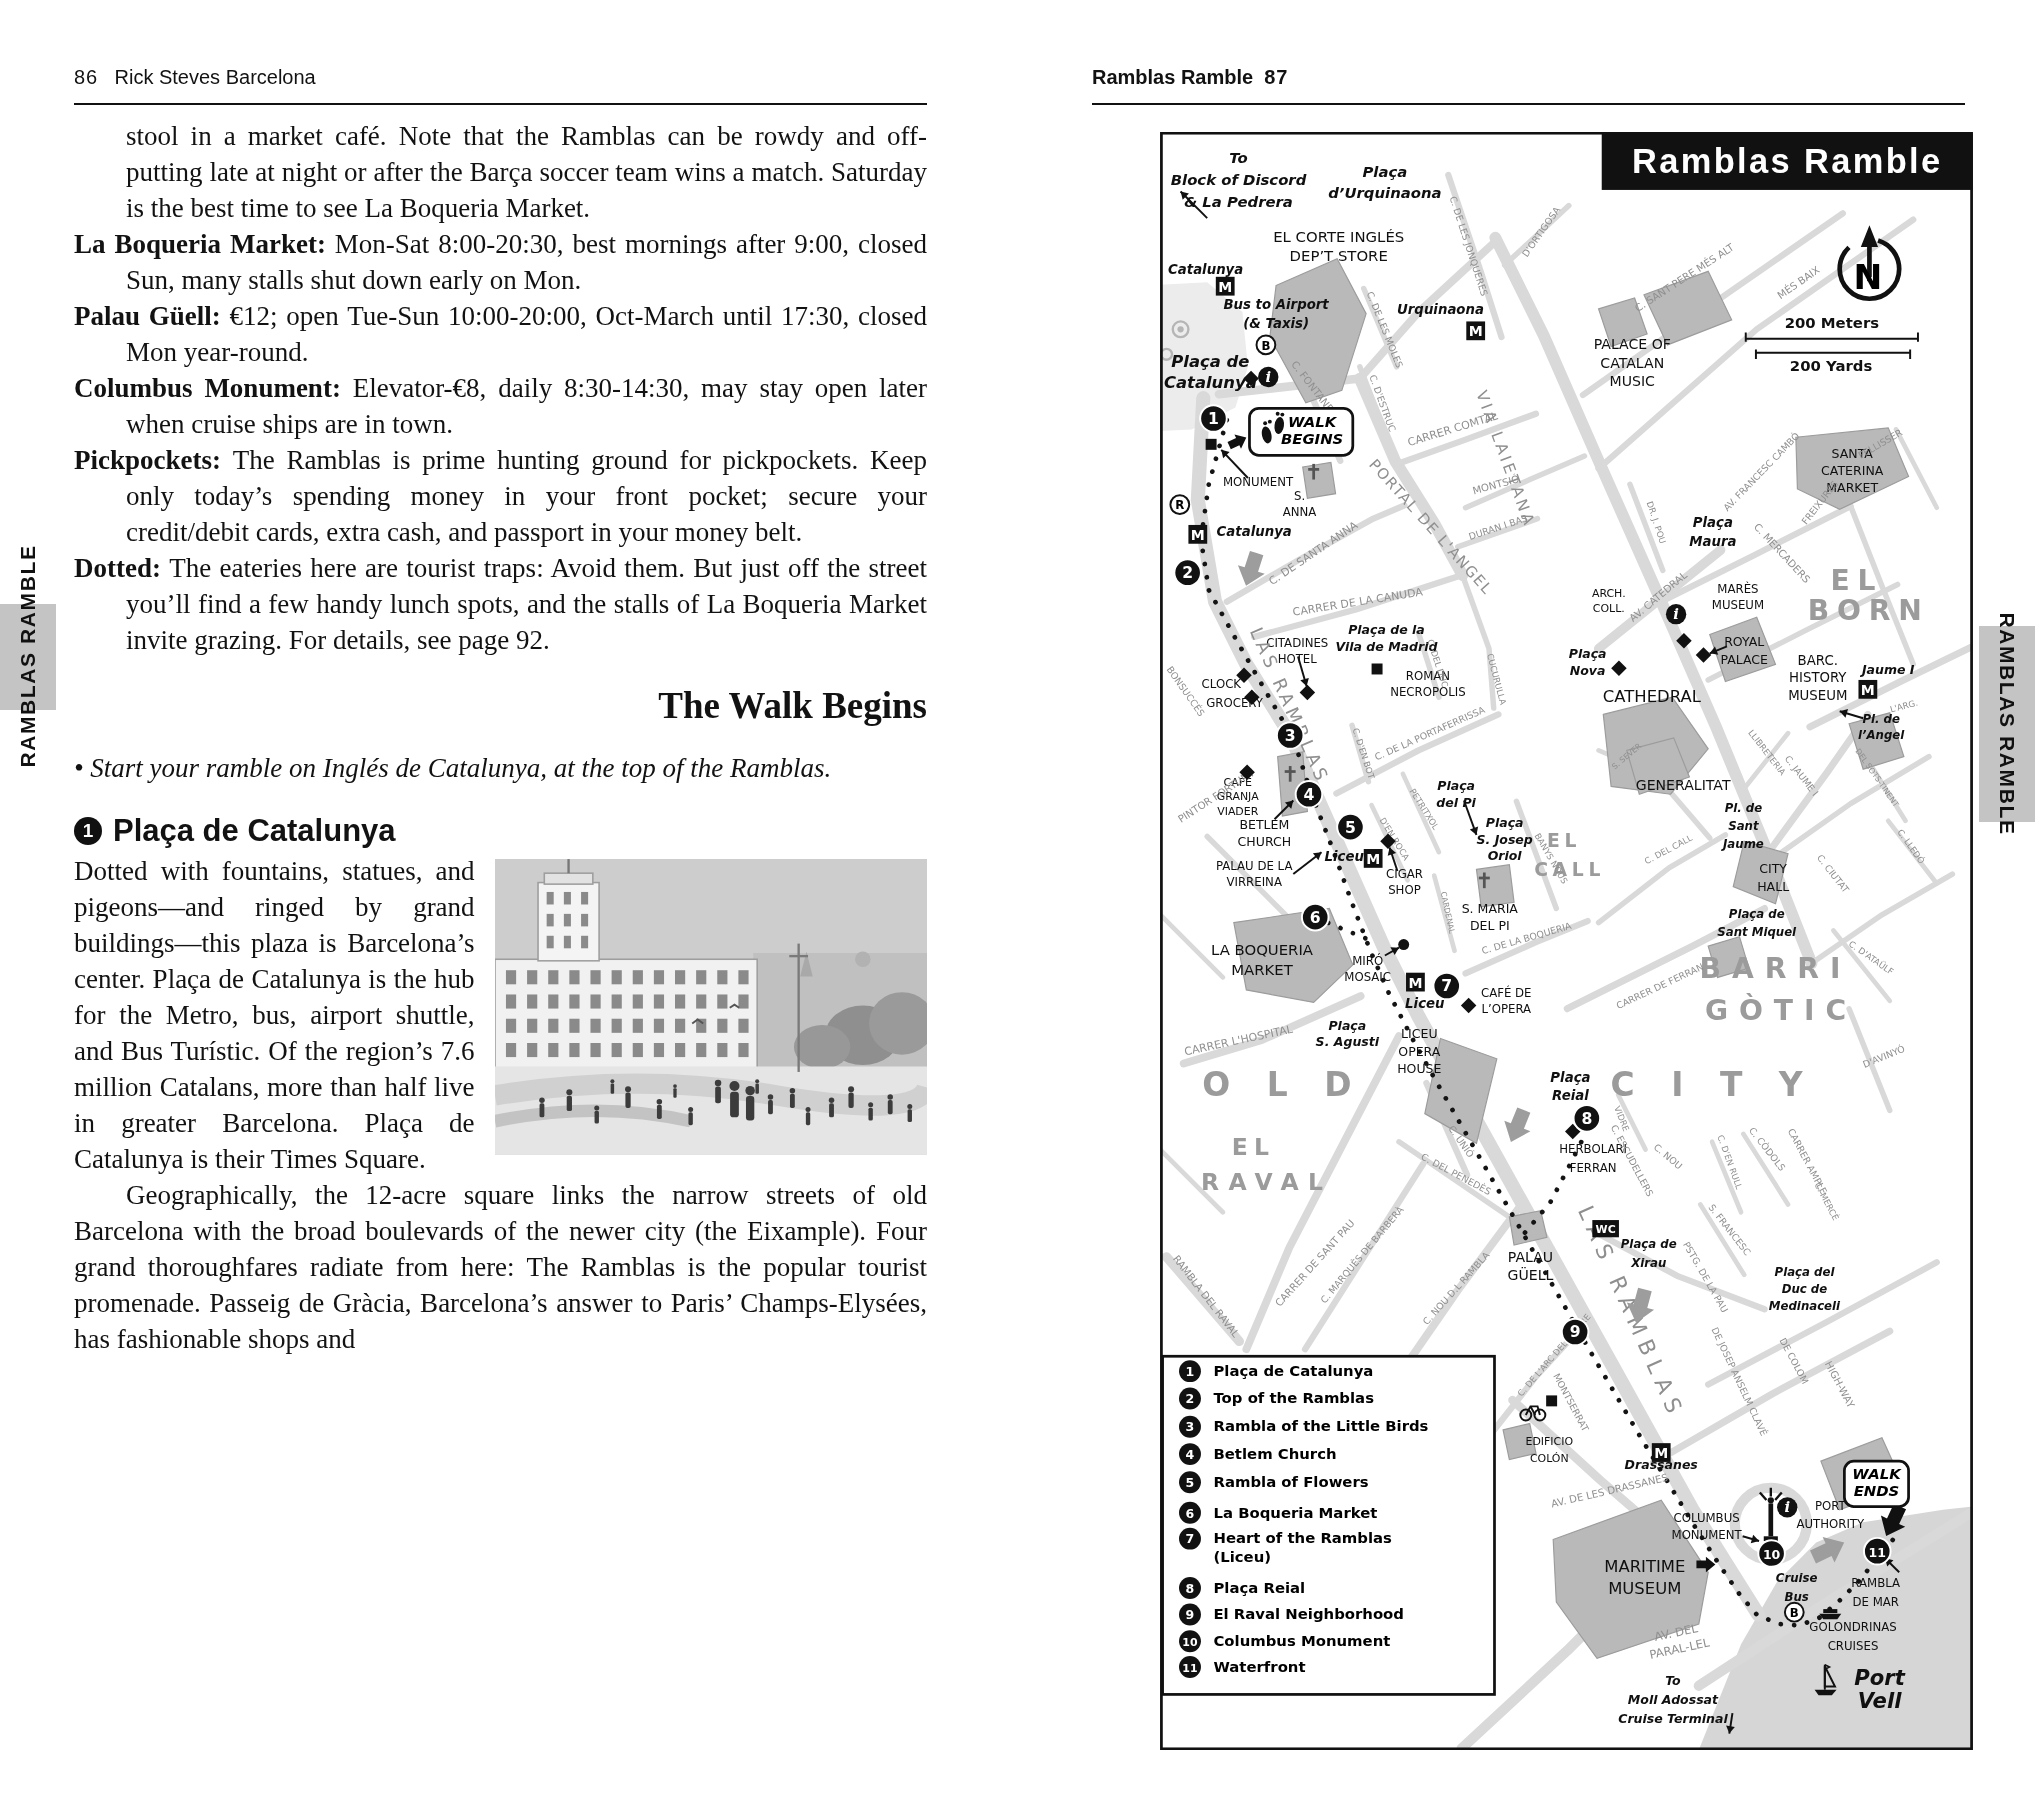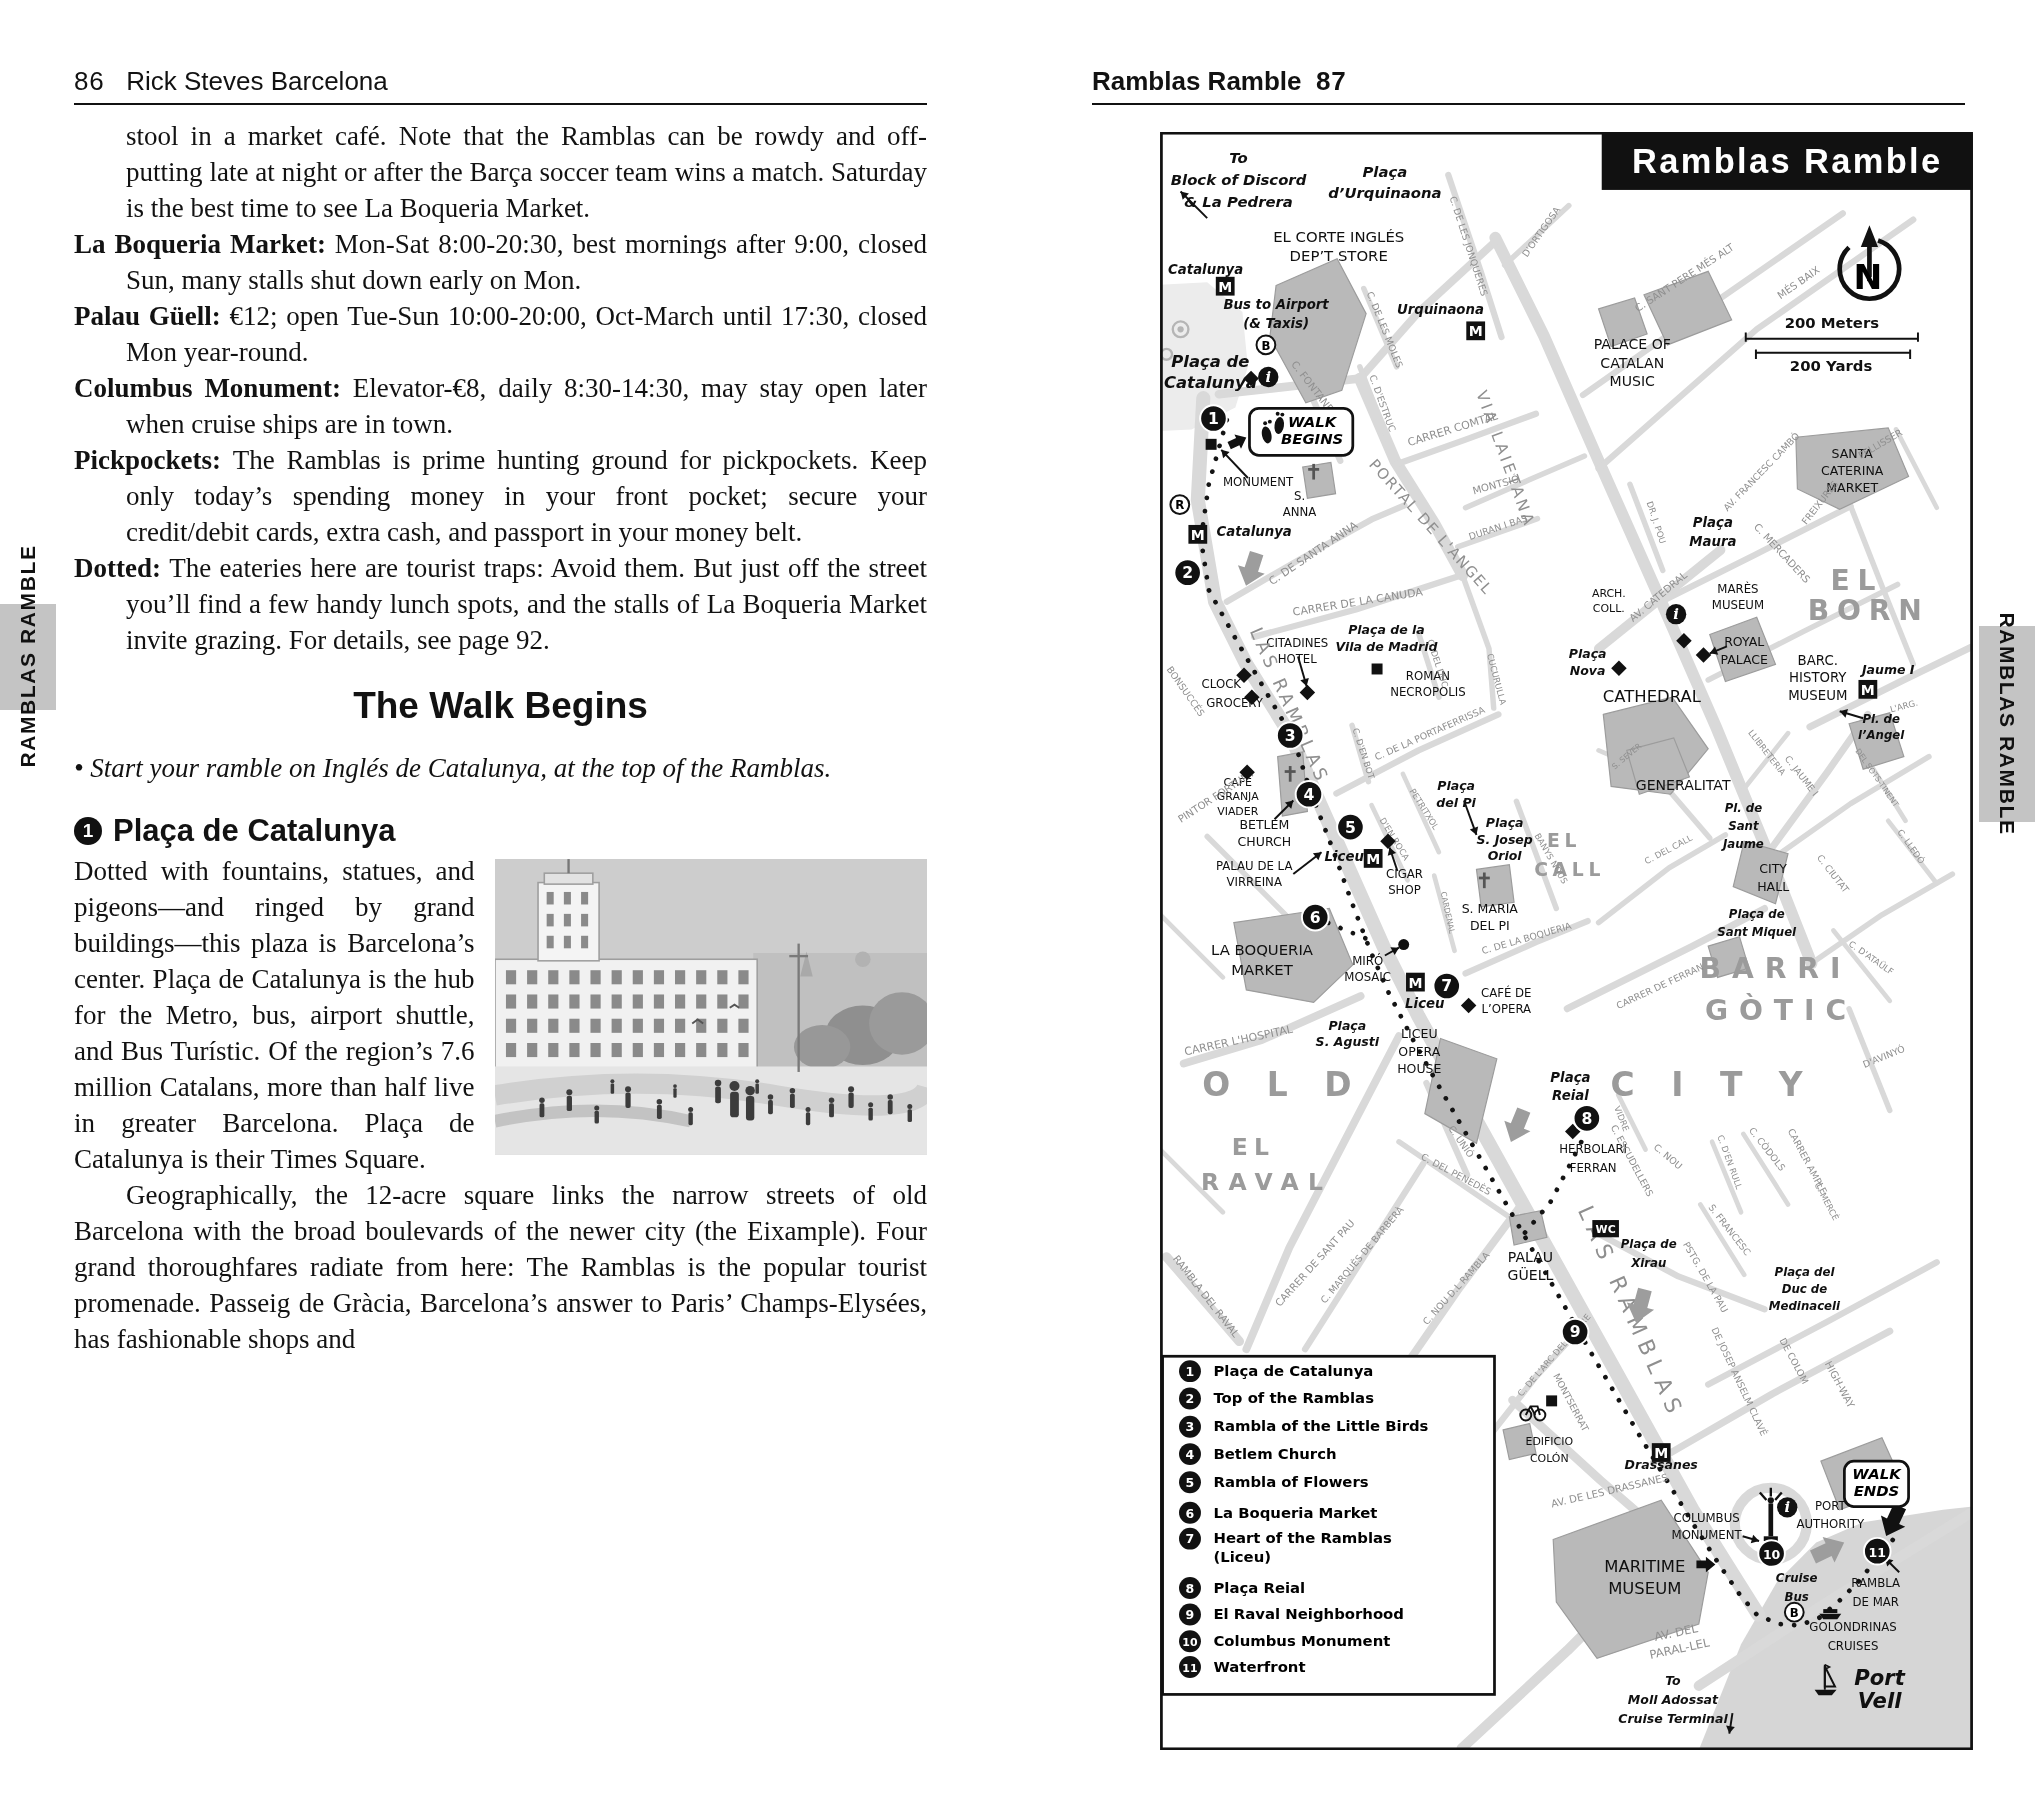--- a/index.html
+++ b/index.html
@@ -1,36 +1,36 @@
 <!DOCTYPE html>
 <html style="font-size:12.5px"><head>
 <meta charset="utf-8">
 <style>
   html,body{margin:0;padding:0;background:#888;}
   .sheet{position:relative;width:2035px;height:1809px;background:#ffffff;overflow:hidden;
          font-family:"Liberation Serif",serif;color:#121212;}
   
-  .hdr{position:absolute;top:66px;font-family:"Liberation Sans",sans-serif;font-size:26px;}
+  .hdr{position:absolute;top:66px;font-family:"Liberation Sans",sans-serif;font-size:20px;}
   .hdr-left{left:74px;width:853px;text-align:left;}
   .hdr-right{left:1092px;width:873px;font-weight:bold;}
   .hdr .pg{font-weight:bold;letter-spacing:0.8px;}
   .hdr-left .pg{font-weight:normal;}
   .rule{position:absolute;top:103px;height:2.3px;background:#111;}
   .rule-left{left:74px;width:853px;}
   .rule-right{left:1092px;width:873px;}
   
   .tabrect{position:absolute;background:#c4c4c4;}
   .vtab{position:absolute;font-family:"Liberation Sans",sans-serif;font-weight:bold;font-size:21px;
         letter-spacing:1.6px;white-space:nowrap;color:#111;}
   
   .article{position:absolute;left:74px;top:118px;width:853px;font-size:27px;line-height:36px;text-align:justify;}
   .info-para{margin:0;padding-left:52px;text-indent:-52px;}
   .info-para.cont{padding-left:52px;text-indent:0;}
   .info-para b{font-weight:bold;}
-  .walk-heading{margin:27px 0 0 0;text-align:center;font-family:Liberation Sans, sans-serif;
+  .walk-heading{margin:27px 0 0 0;text-align:right;font-family:Liberation Serif, serif;
                 font-weight:bold;font-size:37px;line-height:41px;}
   .bullet-note{margin:23.5px 0 0 0;font-style:italic;}
   .stop-head{margin:27px 0 4.7px 0;font-family:"Liberation Sans",sans-serif;font-weight:bold;
              font-size:31px;line-height:36px;display:flex;align-items:center;gap:11px;}
   .numdot{display:inline-flex;width:28px;height:28px;border-radius:50%;background:#111;color:#fff;
           align-items:center;justify-content:center;font-size:19px;flex:0 0 auto;}
   .stop-body p{margin:0;}
   .stop-body .p2{text-indent:52px;}
   .photo{float:right;width:432px;height:296px;margin:6.3px 0 7.8px 20.4px;background:#ccc;}
   

